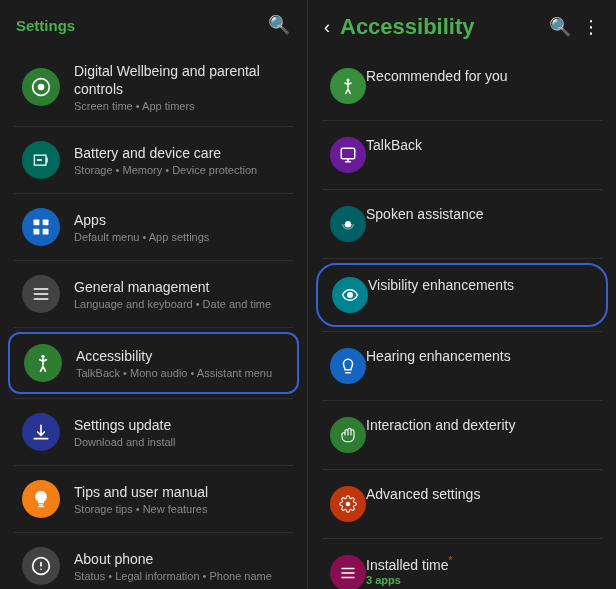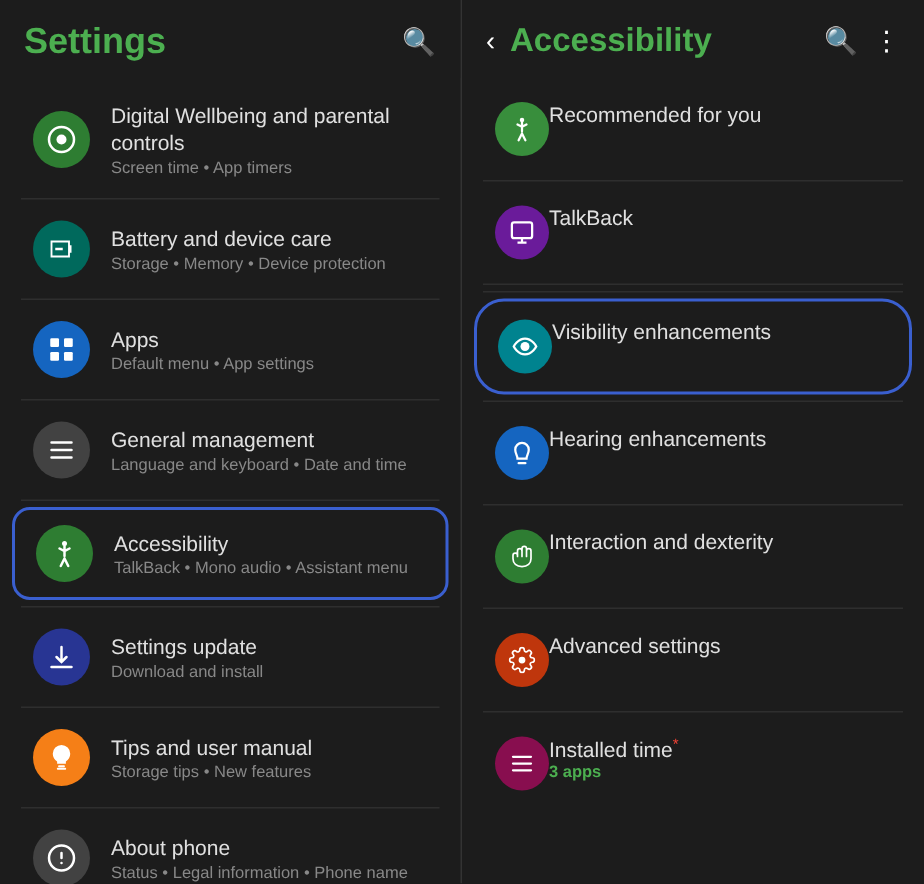--- a/index.html
+++ b/index.html
@@ -28,21 +28,21 @@
     
     .header {
       display: flex;
       align-items: center;
       justify-content: space-between;
       padding: 14px 16px 10px;
       background: #1c1c1c;
     }
 
     .header-title {
-      font-size: 24px;
+      font-size: 15px;
       font-weight: 700;
       color: #4caf50;
     }
 
     .header-right {
       display: flex;
       gap: 10px;
       align-items: center;
     }
 
@@ -347,20 +347,30 @@
       <div class="right-item-icon ic-purple">
         <svg width="18" height="18" viewBox="0 0 24 24" fill="white">
           <rect x="3" y="3" width="18" height="14" rx="2" fill="none" stroke="white" stroke-width="2"></rect>
           <path d="M8 21h8M12 17v4" stroke="white" stroke-width="2"></path>
         </svg>
       </div>
       <div class="right-item-title">TalkBack</div>
     </div>
     <div class="divider"></div>
 
+    <div class="right-item">
+      <div class="right-item-icon ic-cyan">
+        <svg width="18" height="18" viewBox="0 0 24 24" fill="white">
+          <circle cx="12" cy="12" r="4" fill="white"></circle>
+          <path d="M8 12a4 4 0 0 0 4 4M16 12a4 4 0 0 1-4 4" stroke="white" stroke-width="1.5" fill="none"></path>
+          <path d="M5 12a7 7 0 0 0 7 7M19 12a7 7 0 0 1-7 7" stroke="white" stroke-width="1.5" fill="none" opacity="0.5"></path>
+        </svg>
+      </div>
+      <div class="right-item-title">Spoken assistance</div>
+    </div>
     <div class="divider"></div>
 
     <div class="right-item highlighted">
       <div class="right-item-icon ic-teal2">
         <svg width="18" height="18" viewBox="0 0 24 24" fill="white">
           <circle cx="12" cy="12" r="4" fill="white"></circle>
           <path d="M2 12s3.5-7 10-7 10 7 10 7-3.5 7-10 7-10-7-10-7z" stroke="white" stroke-width="2" fill="none"></path>
         </svg>
       </div>
       <div class="right-item-title">Visibility enhancements</div>

